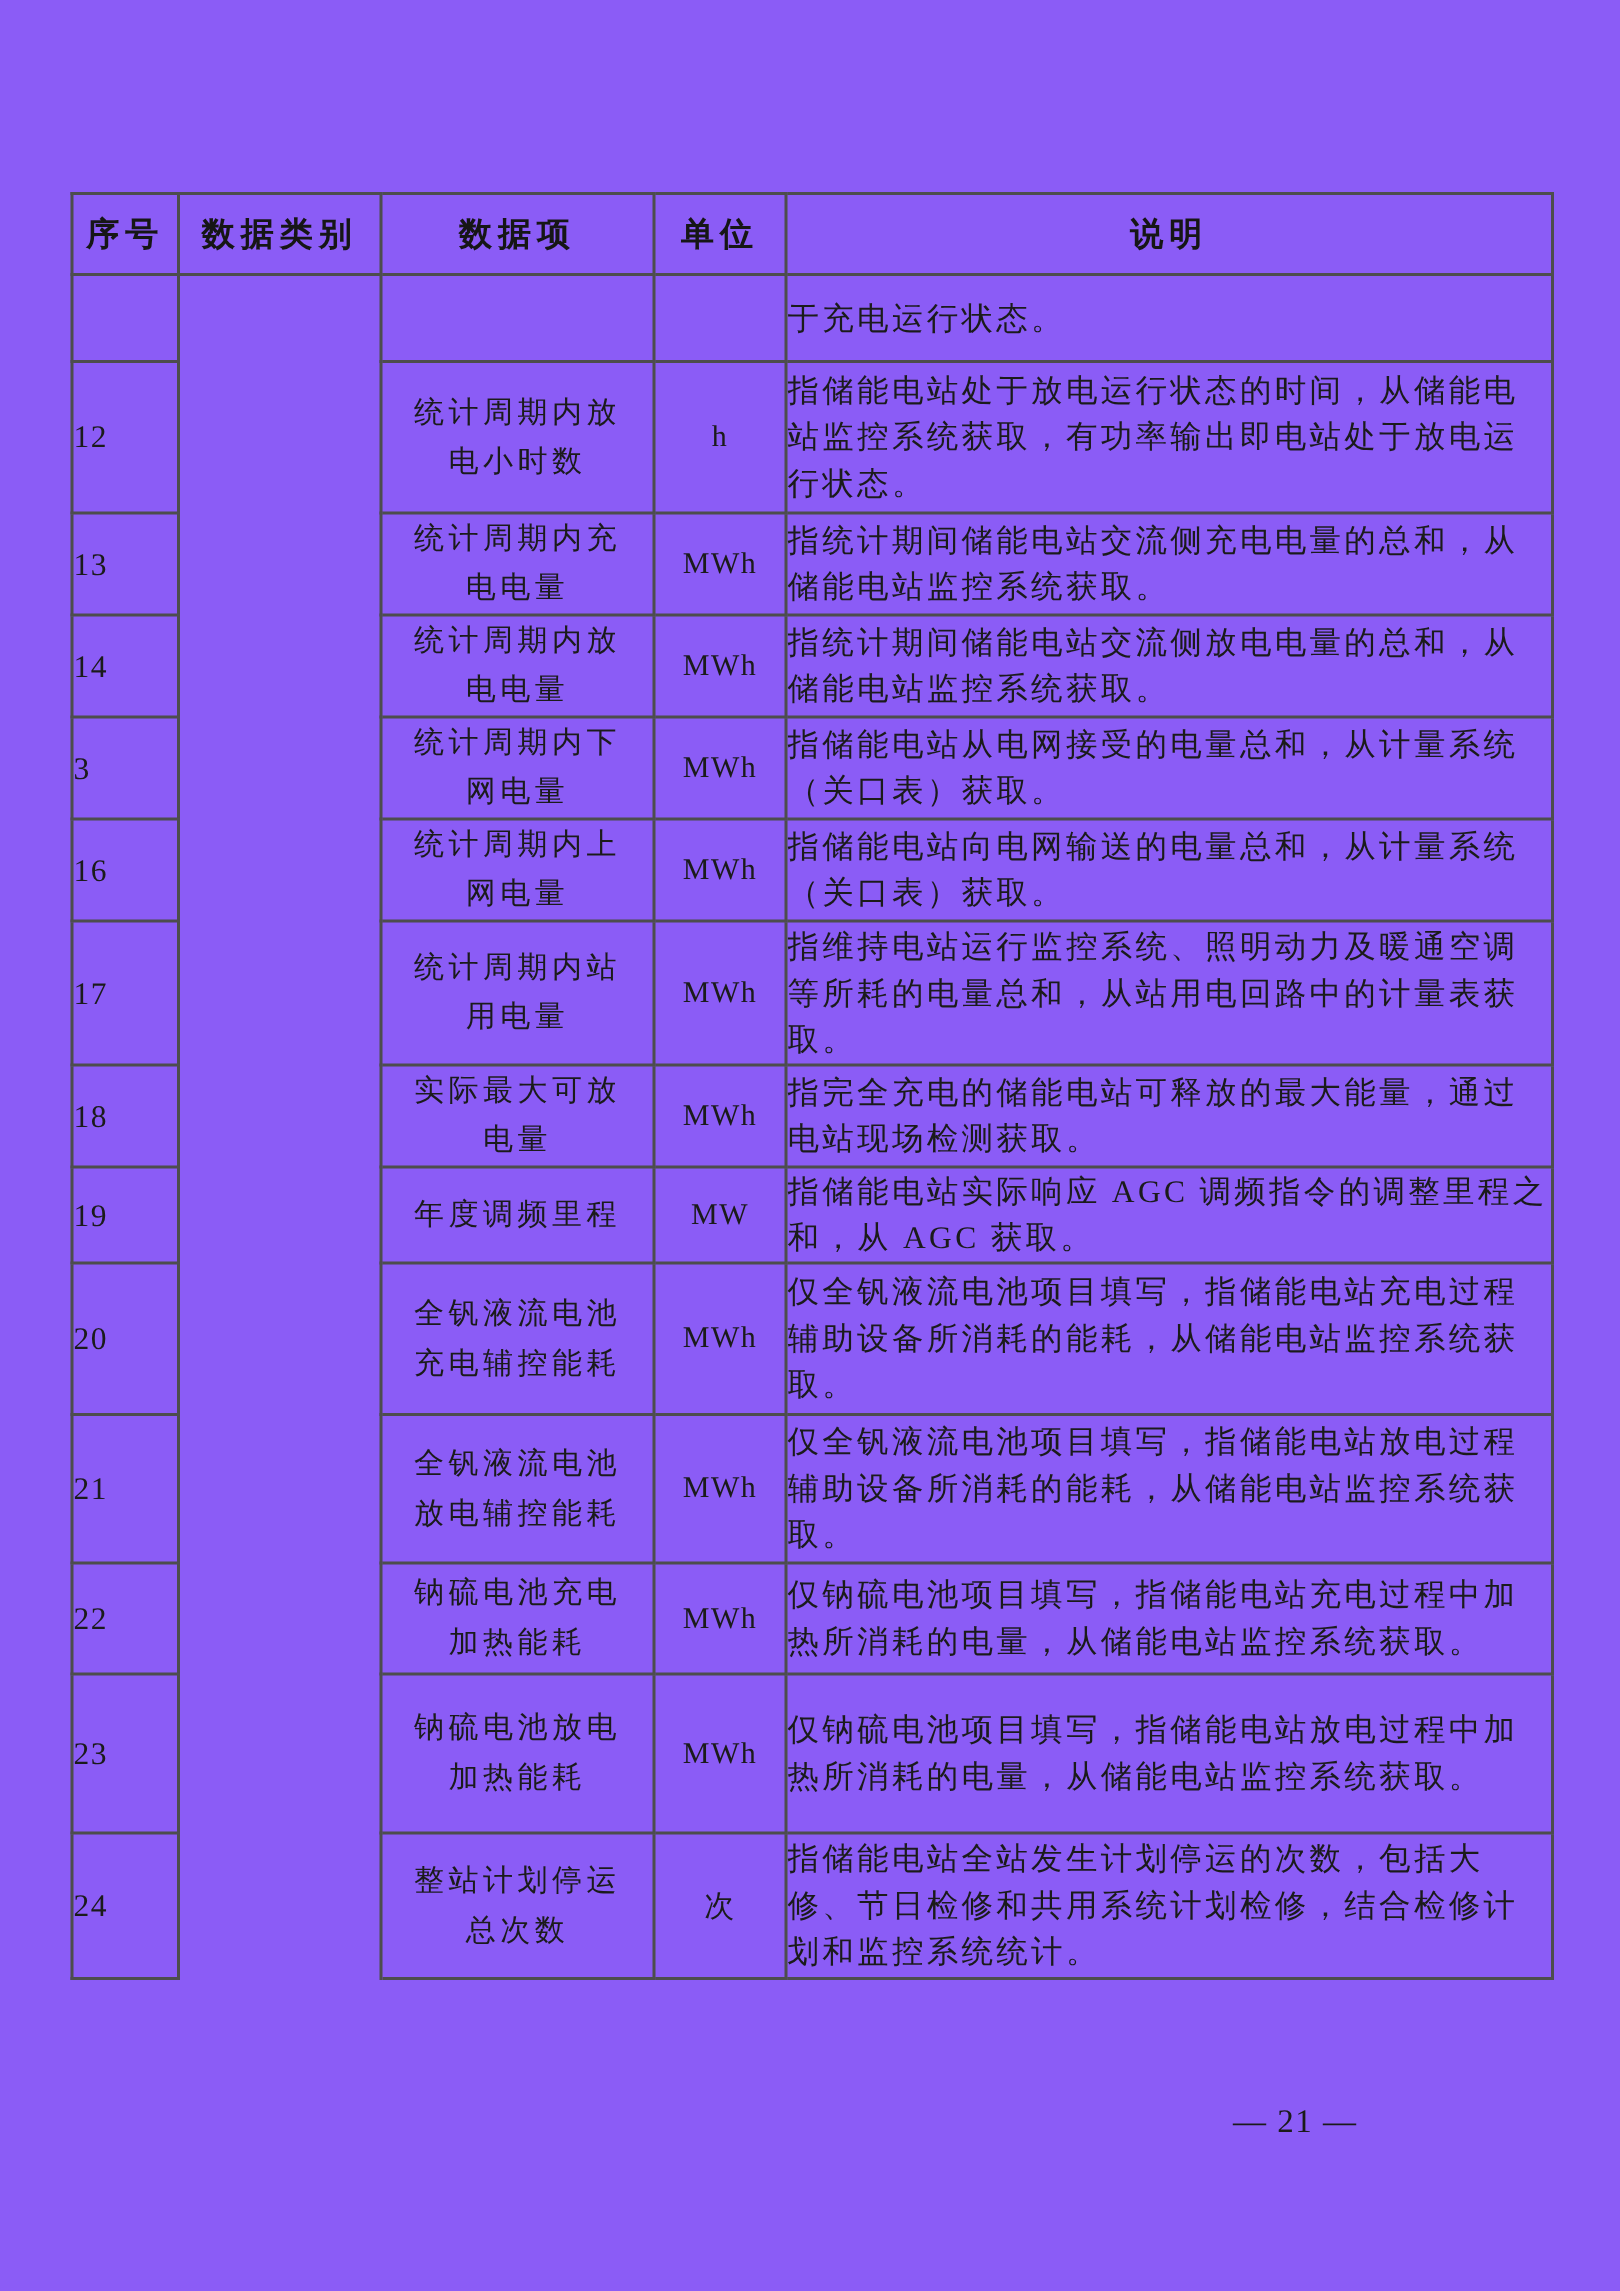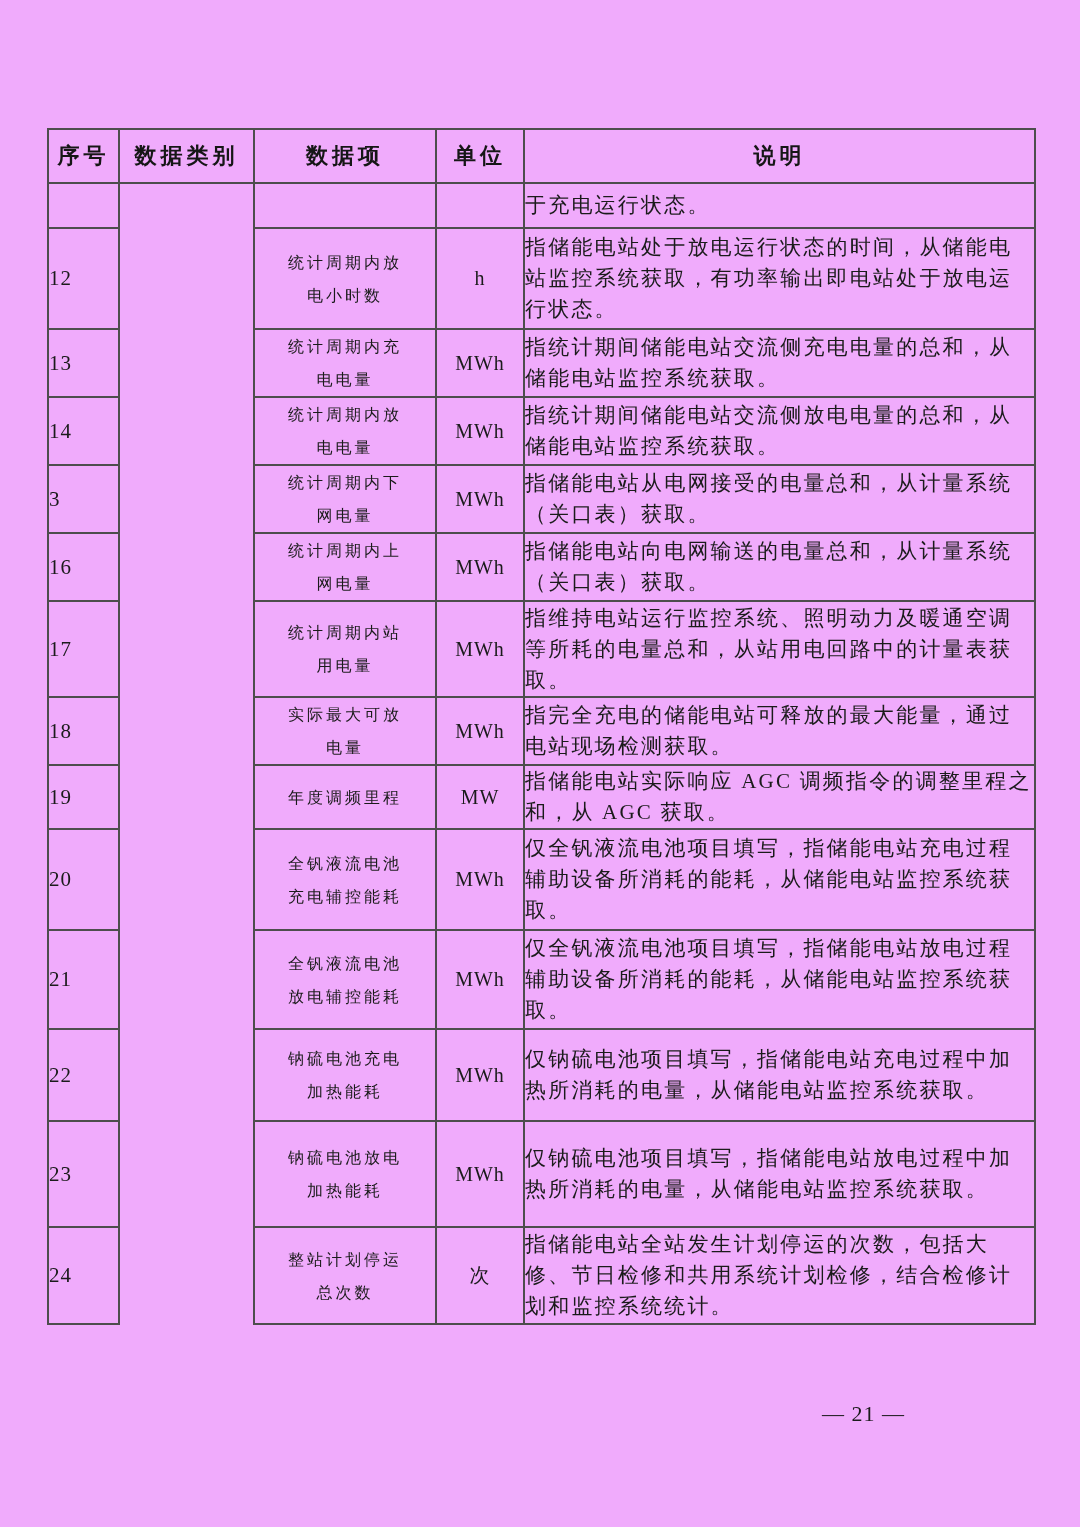--- a/index.html
+++ b/index.html
@@ -1,20 +1,20 @@
 <!DOCTYPE html>
 <html><head>
 <meta charset="utf-8">
 <style>
   html,body{margin:0;padding:0;background:#ffffff;}
   .page{
     position:relative;
     width:1080px;
     height:1527px;
-    background:#f0abfc;
+    background:#8b5cf6;
     font-family:"Liberation Serif","DejaVu Serif",serif;
     color:#1b1b1b;
     overflow:hidden;
   }
   table.data{
     position:absolute;
     left:47px;
     top:128px;
     width:987px;
     border-collapse:collapse;
@@ -36,21 +36,21 @@
   }
   .c-no{
     font-size:21px;
     letter-spacing:1px;
   }
   .c-cat{
     
     border-bottom:hidden !important;
   }
   .c-item{
-    font-size:16px;
+    font-size:20px;
     text-align:center;
     letter-spacing:3px;
     line-height:33px;
     white-space:pre-line;
   }
   .c-unit{
     font-size:20px;
     text-align:center;
     letter-spacing:1px;
   }
@@ -87,21 +87,21 @@
     </colgroup>
     <tbody>
         <tr style="height:54px">
       <th>序号</th>
       <th>数据类别</th>
       <th>数据项</th>
       <th>单位</th>
       <th>说明</th>
     </tr>
 
-    <tr style="height:45px">
+    <tr style="height:58px">
       <td class="c-no"></td>
       <td class="c-cat" rowspan="14"></td>
       <td class="c-item"></td>
       <td class="c-unit"></td>
       <td class="c-desc">于充电运行状态。</td>
     </tr>
 
     <tr style="height:101px">
       <td class="c-no">12</td>
       <td class="c-item">统计周期内放
@@ -174,21 +174,21 @@
     </tr>
 
     <tr style="height:99px">
       <td class="c-no">21</td>
       <td class="c-item">全钒液流电池
 放电辅控能耗</td>
       <td class="c-unit">MWh</td>
       <td class="c-desc">仅全钒液流电池项目填写，指储能电站放电过程辅助设备所消耗的能耗，从储能电站监控系统获取。</td>
     </tr>
 
-    <tr style="height:92px">
+    <tr style="height:74px">
       <td class="c-no">22</td>
       <td class="c-item">钠硫电池充电
 加热能耗</td>
       <td class="c-unit">MWh</td>
       <td class="c-desc">仅钠硫电池项目填写，指储能电站充电过程中加热所消耗的电量，从储能电站监控系统获取。</td>
     </tr>
 
     <tr style="height:106px">
       <td class="c-no">23</td>
       <td class="c-item">钠硫电池放电

